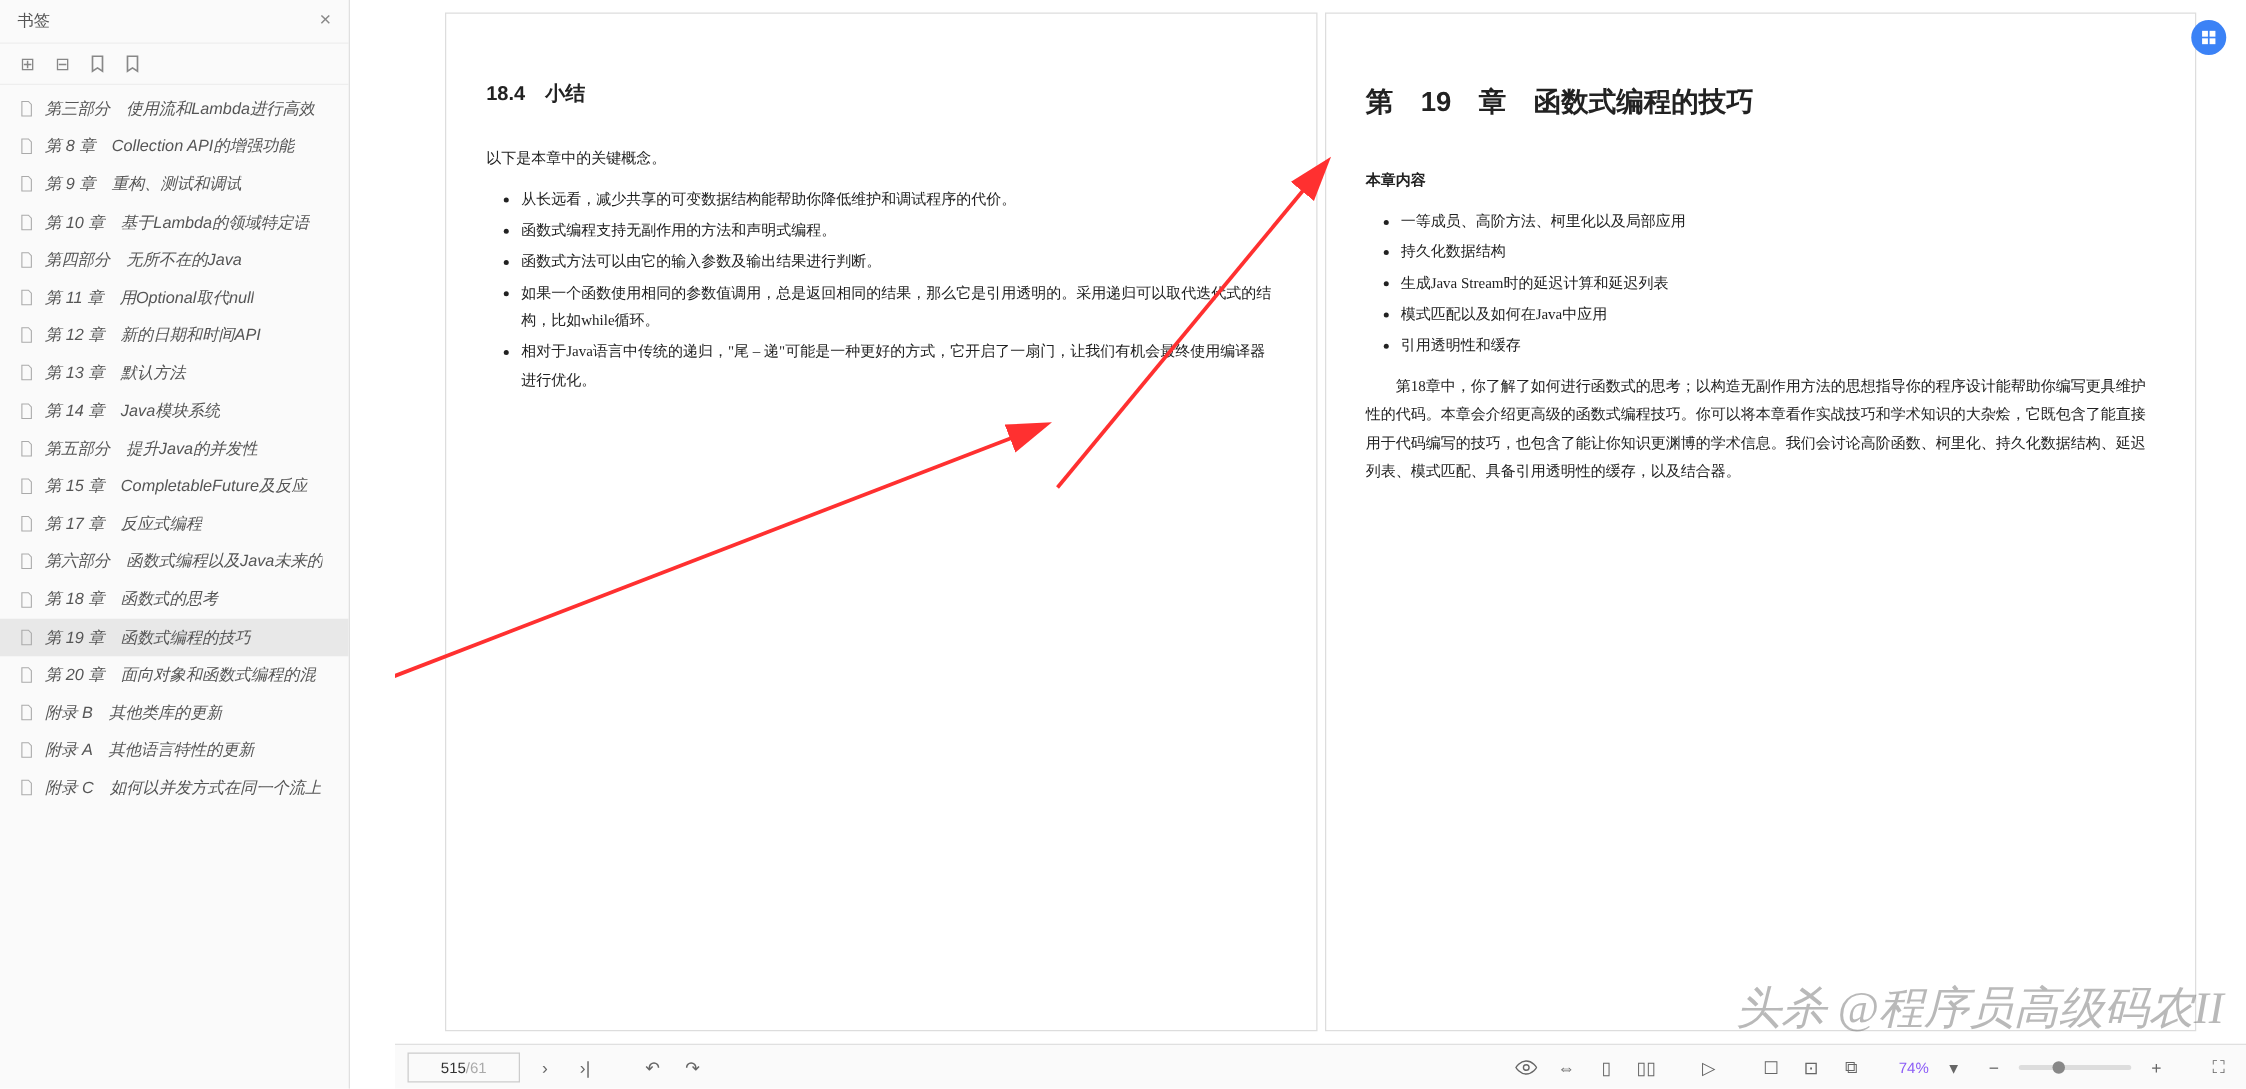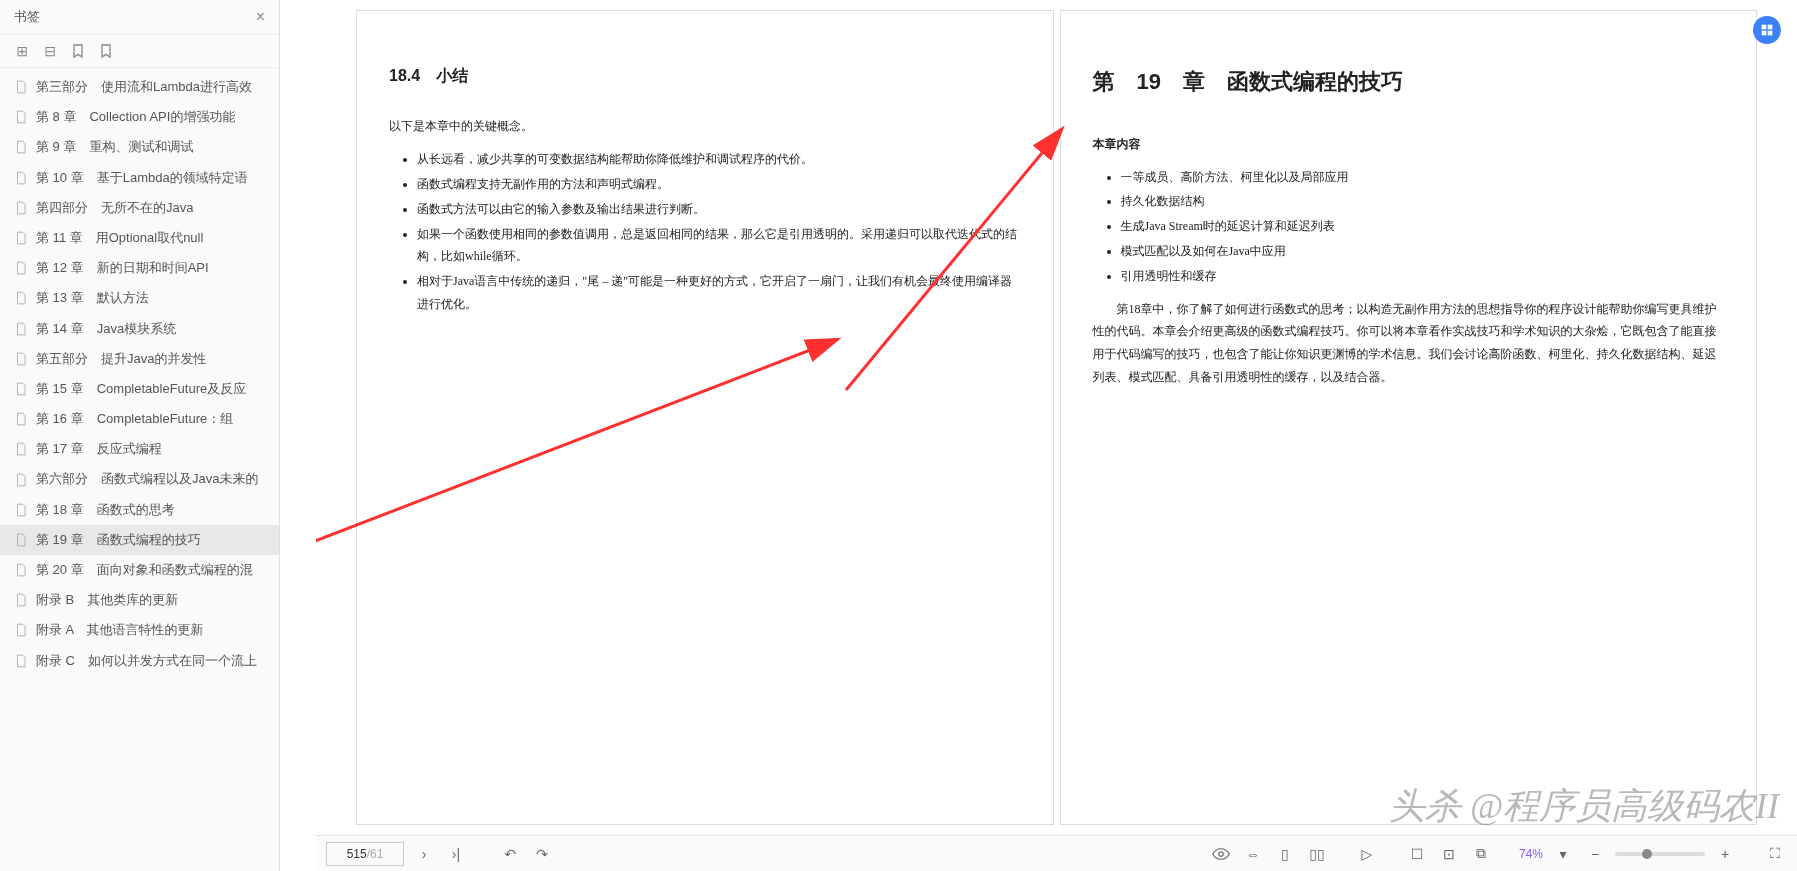--- a/index.html
+++ b/index.html
@@ -5,38 +5,38 @@
 * { margin: 0; padding: 0; box-sizing: border-box; }
 body { font-family: "Microsoft YaHei", "PingFang SC", sans-serif; font-size: 13px; color: #333; background: #fff; overflow: hidden; }
 .container { display: flex; width: 1797px; height: 871px; gap: 36px; }
 .sidebar { width: 280px; border-right: 1px solid #e0e0e0; display: flex; flex-direction: column; background: #fafafa; }
 .sidebar-header { display: flex; justify-content: space-between; align-items: center; padding: 8px 14px; border-bottom: 1px solid #eee; }
 .sidebar-title { font-size: 13px; color: #555; }
 .close-btn { font-size: 16px; color: #888; cursor: pointer; }
 .sidebar-toolbar { display: flex; gap: 12px; padding: 8px 14px; border-bottom: 1px solid #eee; }
 .tool-icon { width: 16px; height: 16px; display: inline-flex; align-items: center; justify-content: center; color: #888; cursor: pointer; font-size: 14px; }
 .bookmark-list { flex: 1; overflow-y: auto; padding: 4px 0; position: relative; }
-.bookmark-item { display: flex; align-items: center; padding: 6px 14px; cursor: pointer; color: #555; white-space: nowrap; overflow: hidden; text-overflow: ellipsis; line-height: 1.4; }
+.bookmark-item { display: flex; align-items: center; padding: 6px 14px; cursor: pointer; color: #555; white-space: nowrap; overflow: hidden; text-overflow: ellipsis; line-height: 1.4; font-style: italic; }
 .bookmark-item.active { background: #e8e8e8; }
 .bm-icon { width: 14px; height: 14px; margin-right: 8px; flex-shrink: 0; color: #aaa; }
 .bm-icon svg { width: 100%; height: 100%; }
 .bm-label { overflow: hidden; text-overflow: ellipsis; }
 
 .main { flex: 1; display: flex; flex-direction: column; background: #fff; position: relative; }
 .pages-wrap { flex: 1; display: flex; overflow: hidden; padding: 10px 40px; gap: 6px; position: relative; }
 .page { flex: 1; background: #fff; border: 1px solid #ddd; padding: 50px 32px; font-family: "SimSun", serif; font-size: 12px; line-height: 1.9; color: #222; overflow: hidden; }
 .page h2 { font-size: 16px; font-weight: bold; margin-bottom: 24px; font-family: "SimHei", sans-serif; }
 .page h1 { font-size: 22px; font-weight: bold; margin-bottom: 30px; font-family: "SimHei", sans-serif; }
 .page .sub { font-weight: bold; margin: 14px 0 10px; font-family: "SimHei", sans-serif; }
 .page ul { list-style: disc; padding-left: 28px; }
 .page ul li { margin-bottom: 2px; }
 .page p { margin: 10px 0; text-indent: 2em; }
 
 .footer { height: 36px; border-top: 1px solid #e0e0e0; display: flex; align-items: center; padding: 0 10px; background: #fafafa; gap: 8px; }
-.page-input { width: 78px; height: 24px; border: 1px solid #ccc; text-align: center; font-size: 12px; display: flex; align-items: center; justify-content: center; }
+.page-input { width: 90px; height: 24px; border: 1px solid #ccc; text-align: center; font-size: 12px; display: flex; align-items: center; justify-content: center; }
 .page-input .cur { color: #333; }
 .page-input .total { color: #aaa; }
 .foot-btn { width: 24px; height: 24px; display: inline-flex; align-items: center; justify-content: center; color: #666; cursor: pointer; font-size: 14px; }
 .foot-spacer { flex: 1; }
 .zoom-label { font-size: 12px; color: #8b5cf6; }
 .slider { width: 90px; height: 4px; background: #ddd; border-radius: 2px; position: relative; cursor: pointer; }
 .slider-thumb { width: 10px; height: 10px; background: #888; border-radius: 50%; position: absolute; top: -3px; left: 30%; }
 
 .watermark { position: absolute; bottom: 40px; right: 18px; font-size: 36px; font-style: italic; color: rgba(100,100,100,0.45); font-family: "KaiTi", serif; pointer-events: none; z-index: 50; }
 .float-btn { position: absolute; top: 16px; right: 16px; width: 28px; height: 28px; border-radius: 50%; background: #3b82f6; color: #fff; display: flex; align-items: center; justify-content: center; font-size: 14px; cursor: pointer; z-index: 60; }
@@ -131,26 +131,20 @@
         <div class="bookmark-item">
           <span class="bm-icon"><svg viewBox="0 0 24 24" fill="none" stroke="currentColor" stroke-width="1.5">
               <path d="M6 2h9l4 4v16H6V2z"></path>
             </svg></span>
           <span class="bm-label">第 15 章　CompletableFuture及反应</span>
         </div>
         <div class="bookmark-item">
           <span class="bm-icon"><svg viewBox="0 0 24 24" fill="none" stroke="currentColor" stroke-width="1.5">
               <path d="M6 2h9l4 4v16H6V2z"></path>
             </svg></span>
-          <span class="bm-label">第 16 章　CompletableFuture：组</span>
-        </div>
-        <div class="bookmark-item">
-          <span class="bm-icon"><svg viewBox="0 0 24 24" fill="none" stroke="currentColor" stroke-width="1.5">
-              <path d="M6 2h9l4 4v16H6V2z"></path>
-            </svg></span>
           <span class="bm-label">第 17 章　反应式编程</span>
         </div>
         <div class="bookmark-item">
           <span class="bm-icon"><svg viewBox="0 0 24 24" fill="none" stroke="currentColor" stroke-width="1.5">
               <path d="M6 2h9l4 4v16H6V2z"></path>
             </svg></span>
           <span class="bm-label">第六部分　函数式编程以及Java未来的</span>
         </div>
         <div class="bookmark-item">
           <span class="bm-icon"><svg viewBox="0 0 24 24" fill="none" stroke="currentColor" stroke-width="1.5">

